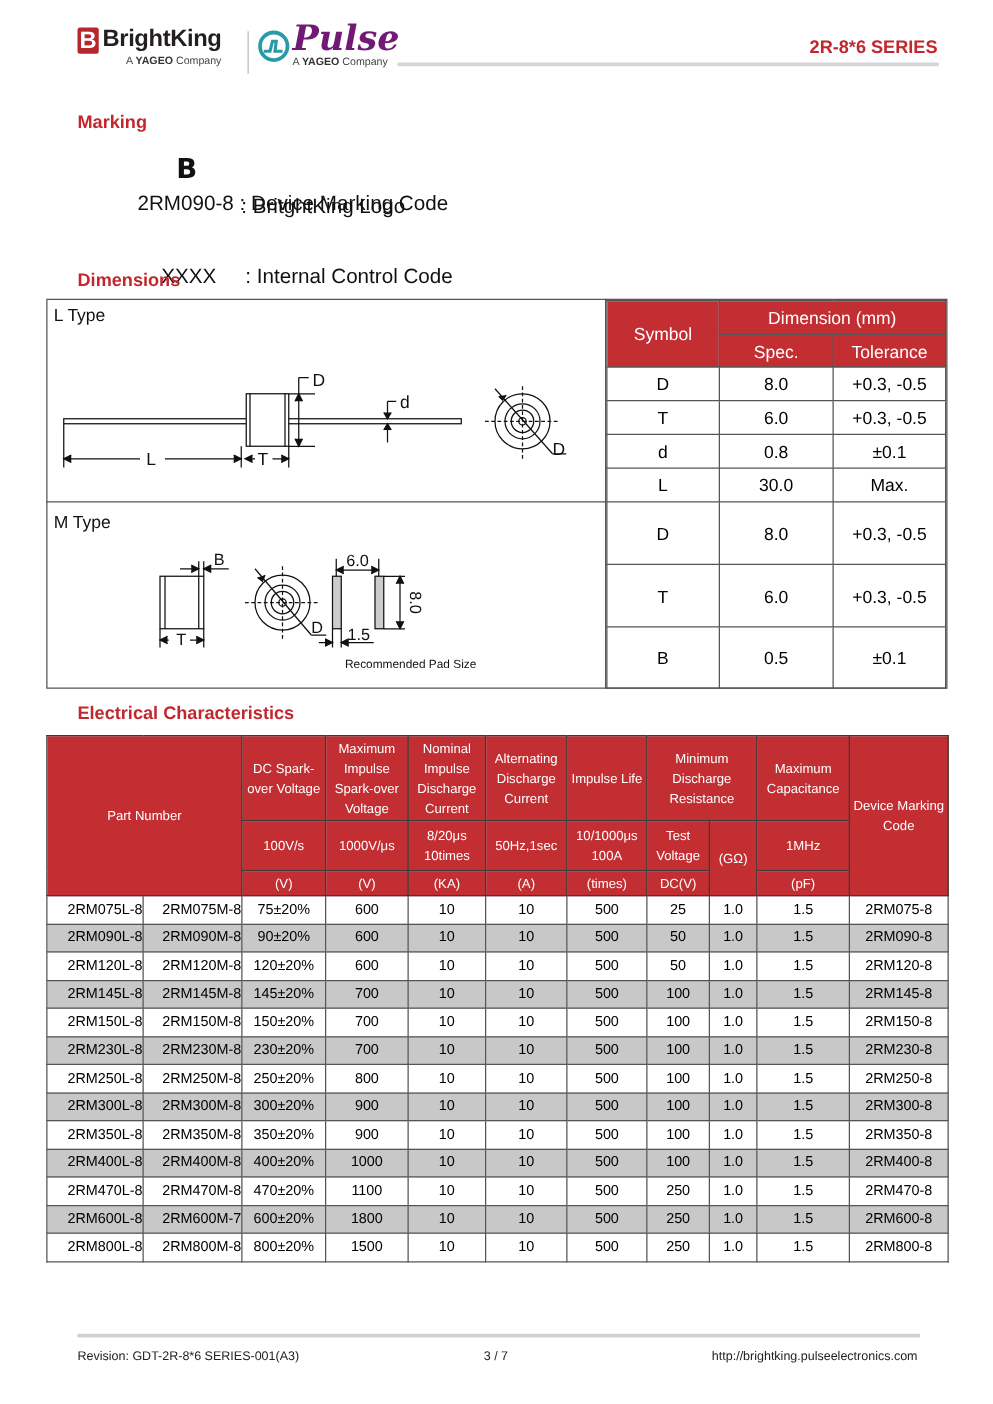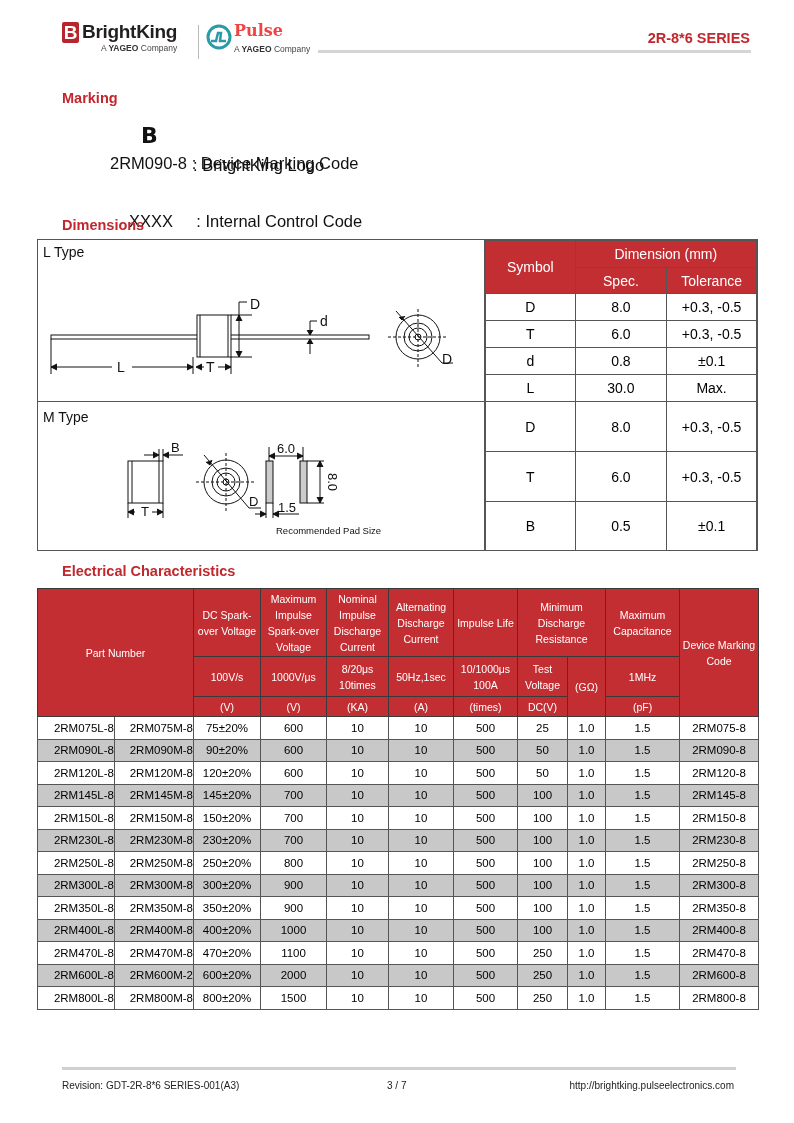--- a/index.html
+++ b/index.html
@@ -10,21 +10,21 @@
   .logo-bk { left: 62px; top: 22px; display: flex; align-items: flex-start; }
   .bk-mark { width: 17px; height: 21px; background: #b5272d; color: #fff; font-weight: bold; font-size: 19px; line-height: 21px; text-align: center; border-radius: 2px; margin-right: 3px; }
   .bk-text { display: flex; flex-direction: column; }
   .bk-name { font-size: 19px; font-weight: bold; line-height: 20px; color: #231f20; letter-spacing: -0.3px; }
   .bk-sub { font-size: 8.5px; color: #444; text-align: right; margin-top: 1px; }
   .bk-sub b { font-weight: 900; color: #333; }
   .logo-sep { left: 198px; top: 25px; width: 1px; height: 34px; background: #bbb; }
   .logo-pulse { left: 206px; top: 20px; display: flex; align-items: center; }
   .pulse-icon { width: 26px; height: 26px; margin-right: 2px; }
   .pulse-text { display: flex; flex-direction: column; }
-  .pulse-name { font-size: 16px; font-weight: bold; line-height: 22px; color: #ef4444; font-family: "DejaVu Serif", serif; }
+  .pulse-name { font-size: 28px; font-weight: bold; line-height: 22px; color: #701a75; font-family: "DejaVu Serif", serif; font-style: italic; }
   .pulse-sub { font-size: 8.5px; color: #444; margin-top: 2px; }
   .pulse-sub b { font-weight: 900; color: #333; }
   .header-line { left: 318px; top: 50px; width: 433px; height: 3px; background: #d5d5d5; }
   .series-title { right: 44px; top: 30px; font-size: 14.5px; font-weight: bold; color: #c1272d; }
 
   .section-title { font-size: 14.5px; font-weight: bold; color: #c1272d; }
 
   
   .mark-row { font-size: 16.5px; color: #111; white-space: nowrap; }
   .mark-logo { font-weight: 900; font-size: 22px; font-family: "DejaVu Sans", sans-serif; }
@@ -456,23 +456,23 @@
         <td>10</td>
         <td>10</td>
         <td>500</td>
         <td>250</td>
         <td>1.0</td>
         <td>1.5</td>
         <td>2RM470-8</td>
       </tr>
       <tr class="alt">
         <td class="left">2RM600L-8</td>
-        <td class="left">2RM600M-2</td>
+        <td class="left">2RM600M-7</td>
         <td>600±20%</td>
-        <td>2000</td>
+        <td>1800</td>
         <td>10</td>
         <td>10</td>
         <td>500</td>
         <td>250</td>
         <td>1.0</td>
         <td>1.5</td>
         <td>2RM600-8</td>
       </tr>
       <tr>
         <td class="left">2RM800L-8</td>

